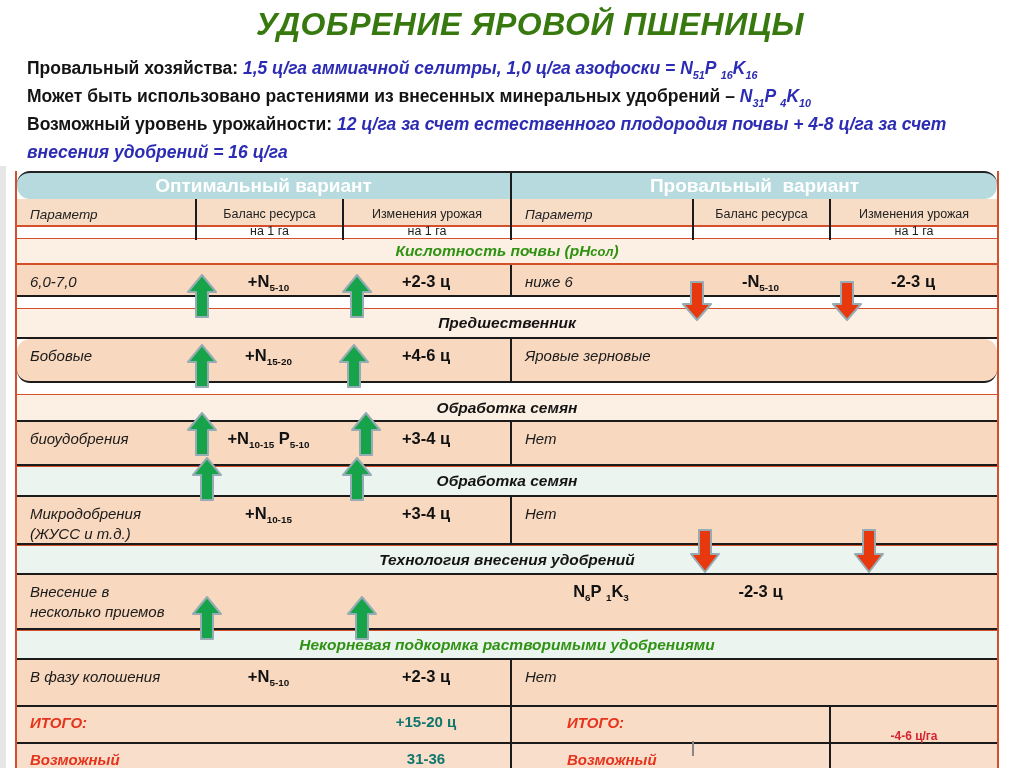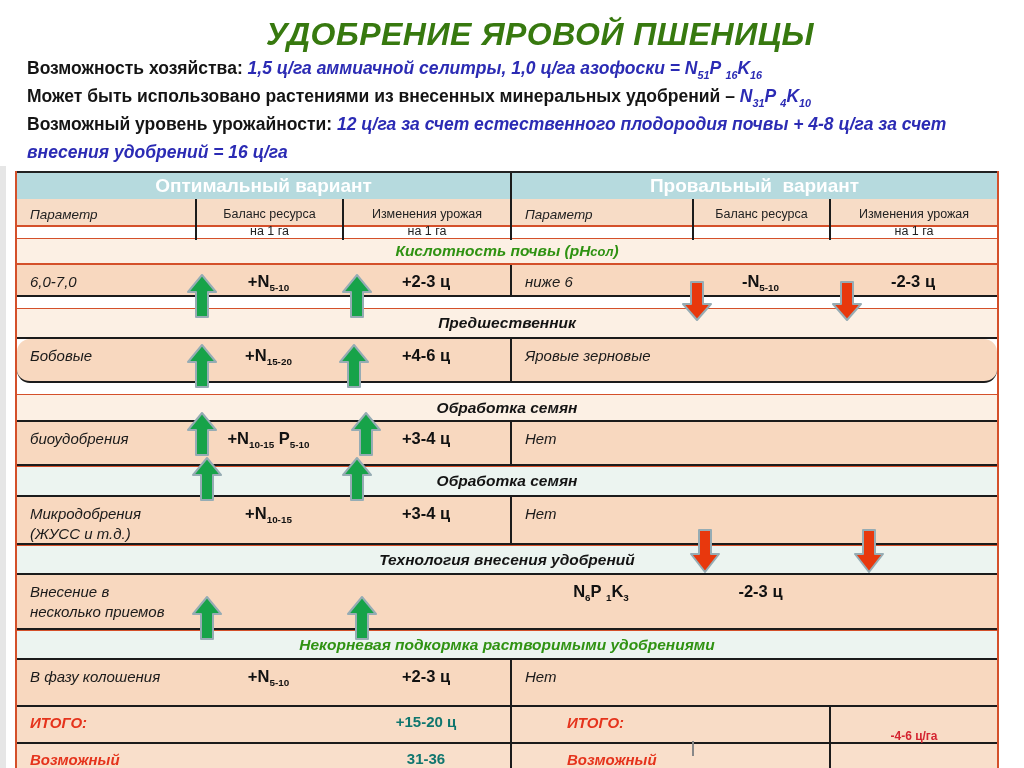--- a/index.html
+++ b/index.html
@@ -1,36 +1,36 @@
 <!DOCTYPE html>
 <html><head>
 <meta charset="utf-8">
 <style>
   html,body{margin:0;padding:0;background:#ffffff;width:1024px;height:768px;overflow:hidden;
             font-family:"Liberation Sans","DejaVu Sans",sans-serif;}
   .slide{position:relative;width:1024px;height:768px;background:#fff;}
   .edge-shade{position:absolute;left:0;top:166px;width:6px;height:602px;background:#e6e6e6;}
 
   
-  .title{position:absolute;top:6px;left:80px;width:900px;margin:10px;text-align:center;
+  .title{position:absolute;top:6px;left:80px;width:900px;margin:0;text-align:center;
          font-size:32px;font-weight:bold;font-style:italic;color:#37790f;letter-spacing:.5px;}
   .intro{position:absolute;left:27px;top:54px;width:975px;font-size:17.5px;font-weight:bold;
          color:#141414;line-height:28px;}
   .intro p{margin:0;}
   .blu{color:#2b2bb4;font-style:italic;}
   .frm sub{font-size:.62em;line-height:0;}
 
   
   .tbl{position:absolute;left:15px;top:171px;width:980px;
        border-left:2px solid #d4502a;border-right:2px solid #d4502a;box-sizing:content-box;}
   .trow{display:grid;grid-template-columns:178px 147px 168px 182px 137px 168px;
         box-sizing:border-box;position:relative;}
   .cell{box-sizing:border-box;overflow:visible;}
 
-  .t-band{height:28px;background:#b6dade;border-top:2px solid #222;grid-template-columns:493px 487px;}
+  .t-band{height:28px;background:#b6dade;border-top:2px solid #222;grid-template-columns:493px 487px;border-radius:13px;}
   .t-band .cell{display:flex;align-items:center;justify-content:center;color:#fff;
                 font-weight:bold;font-size:19px;white-space:pre;}
   .t-band .cell.rgt{border-left:2.5px solid #1b1b1b;}
 
   .t-colhead{height:28px;background:#f7dcc6;border-bottom:2px solid #d4502a;}
   .t-colhead .cell{border-left:2px solid #1b1b1b;font-size:12.5px;color:#222;text-align:center;
                    padding-top:7px;line-height:1.35;white-space:pre-line;}
   .t-colhead .cell:first-child{border-left:none;}
   .t-colhead .cell.mid{border-left:2.5px solid #1b1b1b;}
   .t-colhead .cell.ph{font-style:italic;font-size:13.5px;text-align:left;padding-left:13px;}
@@ -63,21 +63,21 @@
 </style>
 </head>
 <body>
 
 <div class="slide">
   <div class="edge-shade"></div>
 
   <h1 class="title">УДОБРЕНИЕ ЯРОВОЙ ПШЕНИЦЫ</h1>
 
   <div class="intro">
-    <p><span>Возможность хозяйства: </span><span class="blu">1,5 ц/га аммиачной селитры, 1,0 ц/га азофоски = </span><span class="blu frm">N<sub>51</sub>P <sub>16</sub>K<sub>16</sub></span></p>
+    <p><span>Провальный хозяйства: </span><span class="blu">1,5 ц/га аммиачной селитры, 1,0 ц/га азофоски = </span><span class="blu frm">N<sub>51</sub>P <sub>16</sub>K<sub>16</sub></span></p>
     <p><span>Может быть использовано растениями из внесенных минеральных удобрений – </span><span class="blu frm">N<sub>31</sub>P <sub>4</sub>K<sub>10</sub></span></p>
     <p><span>Возможный уровень урожайности:</span><span class="blu"> 12 ц/га  за счет естественного плодородия почвы + 4-8 ц/га за счет внесения удобрений = 16 ц/га</span></p>
   </div>
 
   <div class="tbl">
 
     <div class="trow t-band">
       <div class="cell">Оптимальный вариант</div>
       <div class="cell rgt">Провальный  вариант</div>
     </div>

